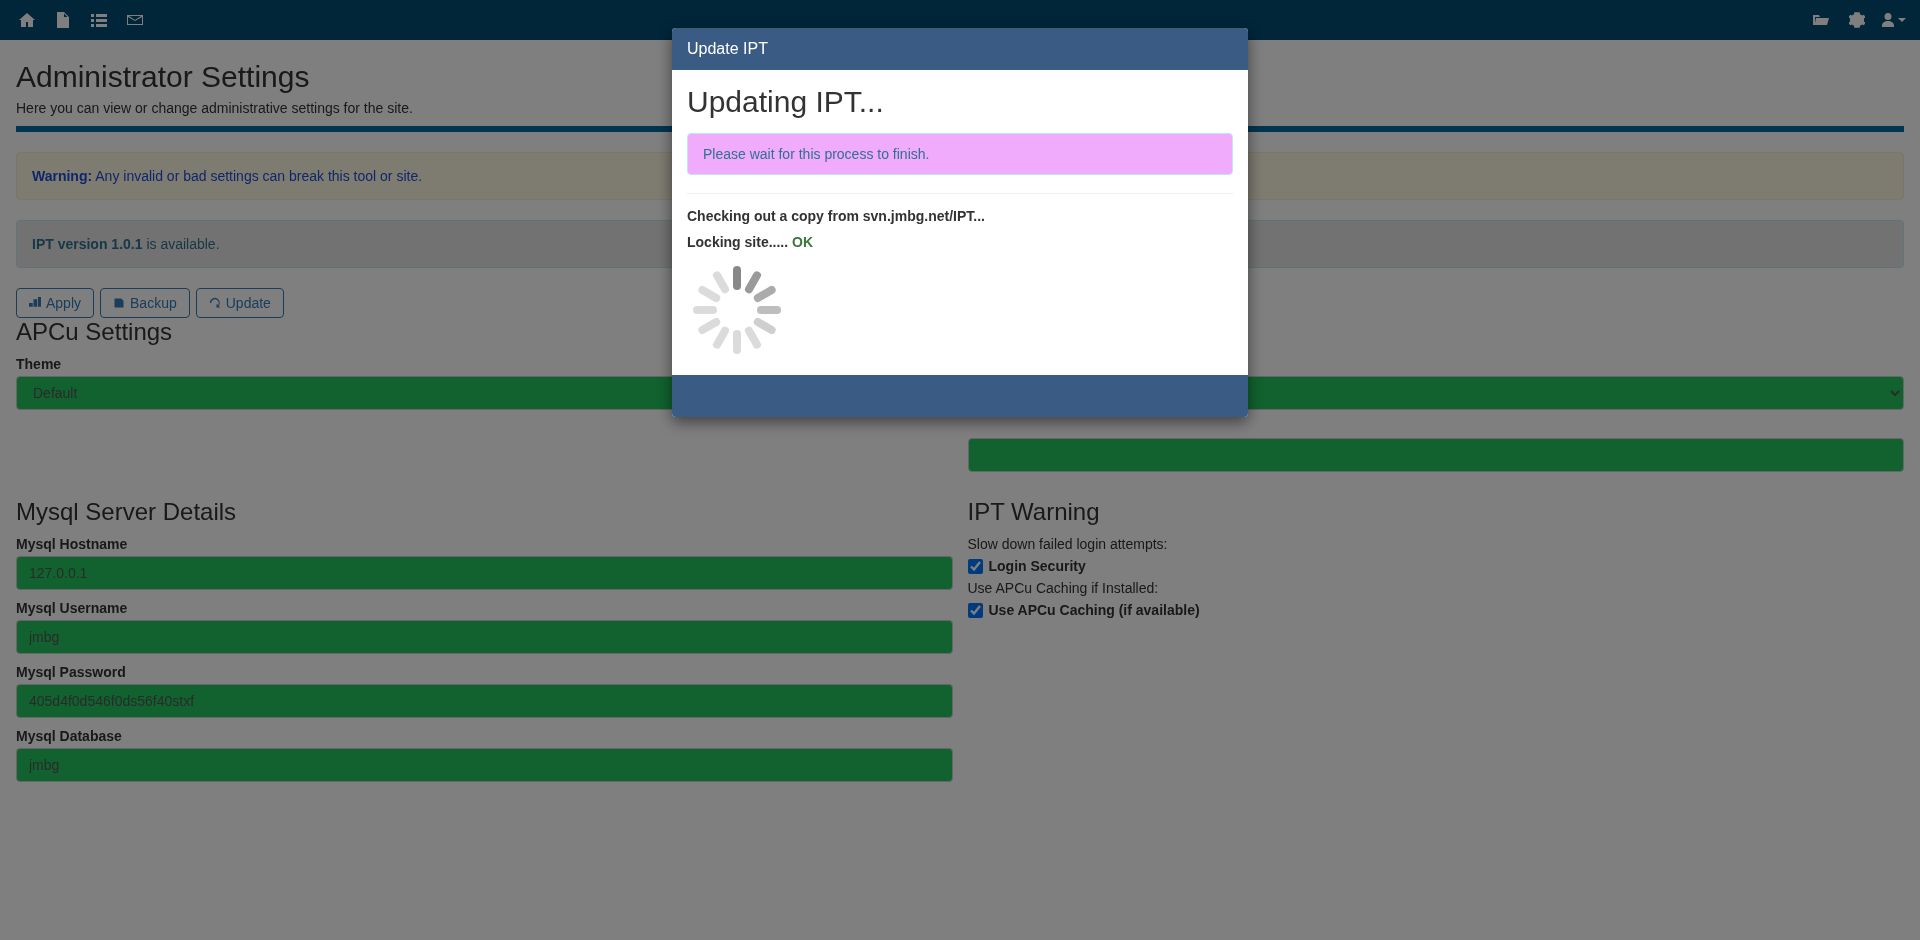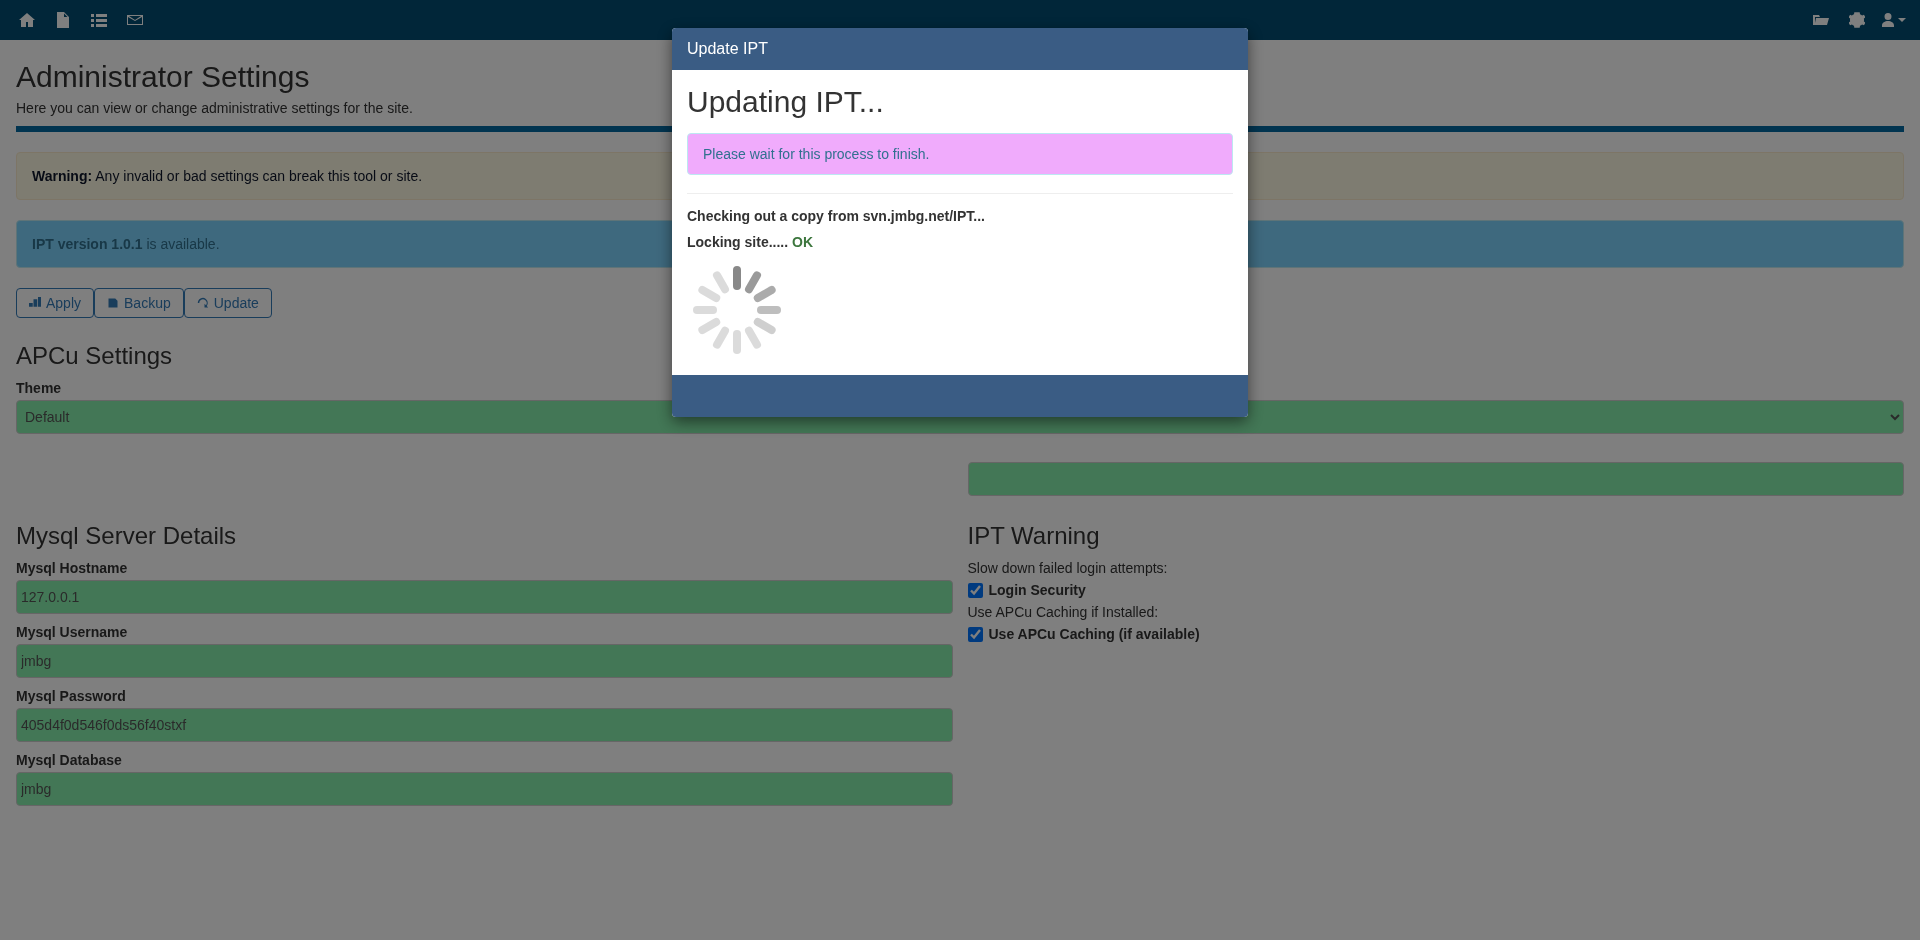--- a/index.html
+++ b/index.html
@@ -51,30 +51,30 @@
   border-bottom: 6px solid #0369a1;
   margin-bottom: 20px;
 }
 .alert {
   padding: 15px;
   margin-bottom: 20px;
   border: 1px solid transparent;
   border-radius: 4px;
 }
 .alert-warning {
-  color: #0f172a;
+  color: #1d4ed8;
   background: #fcf8e3;
   border-color: #faebcc;
 }
 .alert-info {
   color: #31708f;
-  background: #7dd3fc;
+  background: #e5e5e5;
   border-color: #bce8f1;
 }
-.btn-group { display: flex; margin-bottom: 24px; }
+.btn-group { display: flex; gap: 6px; }
 .btn {
   display: inline-flex;
   align-items: center;
   gap: 5px;
   padding: 6px 12px;
   font-size: 14px;
   font-weight: 400;
   color: #337ab7;
   background: #fff;
   border: 1px solid #337ab7;
@@ -91,24 +91,24 @@
 .form-label {
   font-weight: 700;
   font-size: 14px;
   display: block;
   margin-bottom: 4px;
 }
 .form-control {
   display: block;
   width: 100%;
   height: 34px;
-  padding: 6px 4px;
+  padding: 6px 12px;
   font-size: 14px;
   color: #555;
-  background: #86efac;
+  background: #22c55e;
   border: 1px solid #ccc;
   border-radius: 4px;
 }
 .row { display: flex; gap: 15px; }
 .col-half { flex: 1; }
 .help-text { font-size: 14px; margin-bottom: 6px; }
 .checkbox-row { display: flex; align-items: center; gap: 6px; margin-bottom: 6px; }
 .checkbox-row input { width: 15px; height: 15px; }
 .checkbox-row label { font-weight: 700; font-size: 14px; }
 .modal-backdrop {

